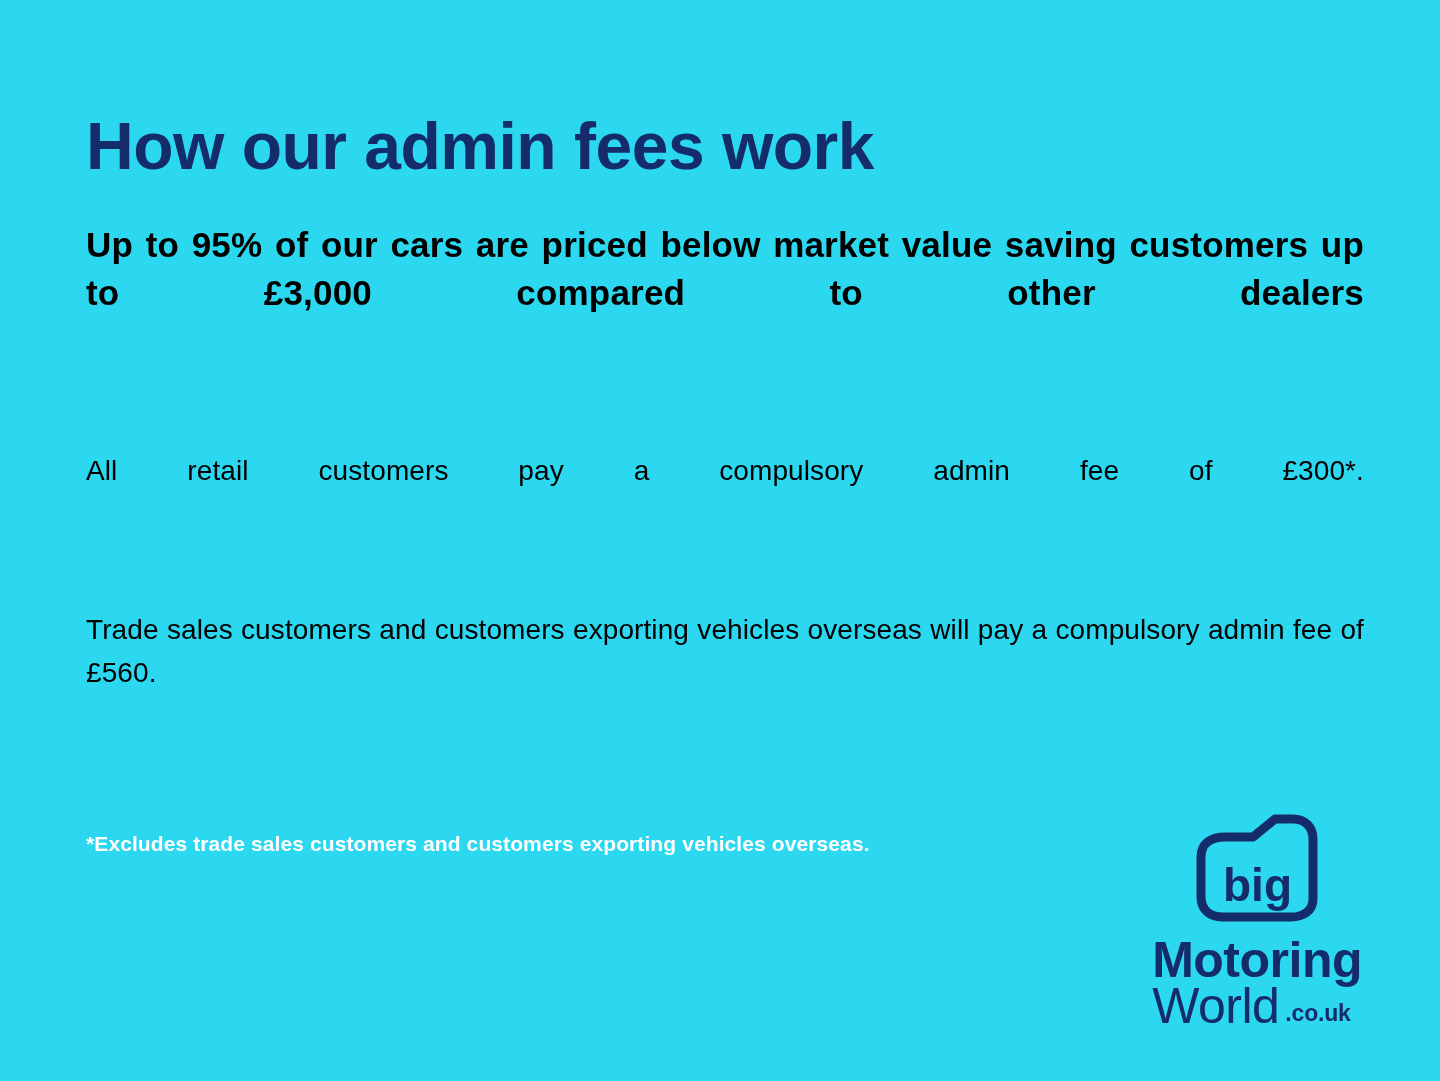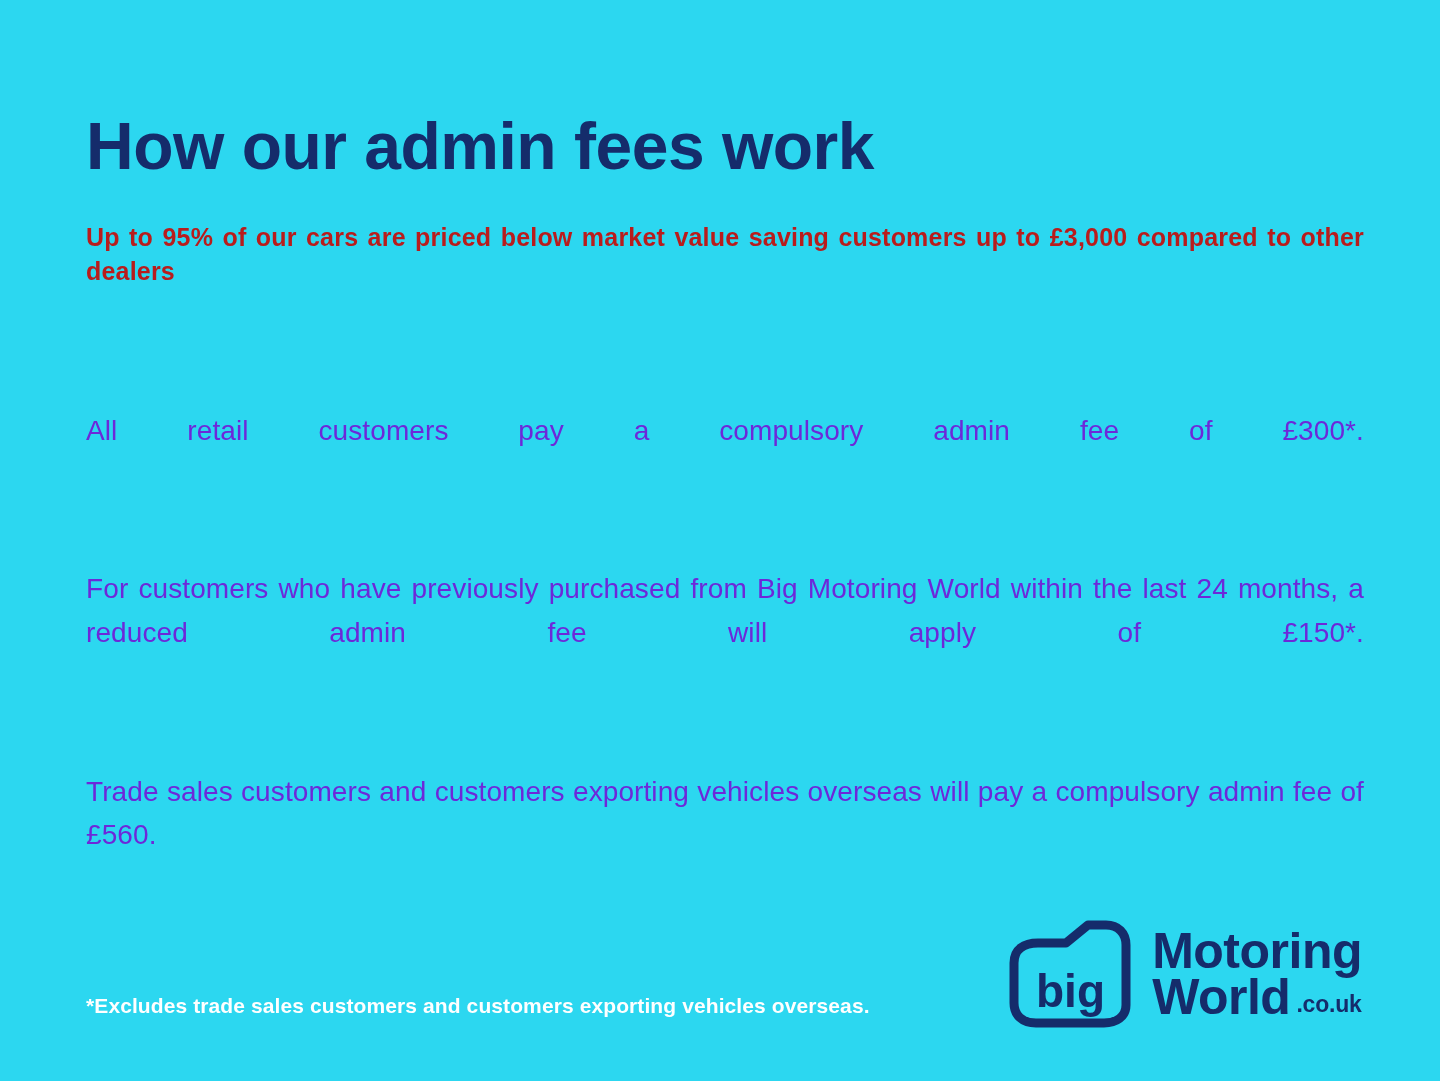--- a/index.html
+++ b/index.html
@@ -26,35 +26,35 @@
     padding-top: 112px;
     color: #152C6B;
     font-size: 66px;
     font-weight: bold;
     letter-spacing: -0.5px;
     line-height: 1.05;
   }
   .subhead {
     margin: 0;
     padding-top: 40px;
-    color: #b91c1c;
-    font-size: 25px;
+    color: #000000;
+    font-size: 35px;
     font-weight: bold;
     line-height: 1.35;
     text-align: justify;
     width: 1278px;
     letter-spacing: 0.2px;
   }
   .subhead::after {
     content: "";
     display: inline-block;
     width: 100%;
   }
   .body-block {
-    color: #6d28d9;
+    color: #000000;
     font-size: 28px;
     line-height: 1.55;
     text-align: justify;
     width: 1278px;
     letter-spacing: 0.1px;
   }
   .p1 { padding-top: 58px; }
   .p2 { padding-top: 44px; }
   .p3 { padding-top: 44px; }
   .body-block::after {
@@ -71,20 +71,21 @@
     width: 1278px;
     letter-spacing: 0.1px;
   }
   .logo-wrap {
     position: absolute;
     right: 78px;
     bottom: 52px;
     display: flex;
     align-items: center;
     gap: 14px;
+    flex-direction: column;
   }
   .logo-mark {
     display: block;
   }
   .logo-text {
     display: flex;
     flex-direction: column;
     line-height: 0.92;
     color: #152C6B;
   }
@@ -93,21 +94,21 @@
     font-weight: bold;
     letter-spacing: -0.5px;
   }
   .logo-line2row {
     display: flex;
     align-items: flex-end;
     gap: 6px;
   }
   .logo-line2 {
     font-size: 50px;
-    font-weight: bold;
+    font-weight: normal;
     letter-spacing: -0.5px;
   }
   .logo-tld {
     font-size: 23px;
     font-weight: bold;
     padding-bottom: 5px;
     letter-spacing: -0.2px;
     margin-top: 16px;
   }
 </style>
@@ -115,21 +116,20 @@
 <body>
 
 <div class="page">
 
   <h1 class="title">How our admin fees work</h1>
 
   <p class="subhead">Up to 95% of our cars are priced below market value saving customers up to £3,000 compared to other dealers</p>
 
   <p class="body-block p1">All retail customers pay a compulsory admin fee of £300*.</p>
 
-  <p class="body-block p2">For customers who have previously purchased from Big Motoring World within the last 24 months, a reduced admin fee will apply of £150*.</p>
 
   <p class="body-block p3">Trade sales customers and customers exporting vehicles overseas will pay a compulsory admin fee of £560.</p>
 
   <p class="footnote">*Excludes trade sales customers and customers exporting vehicles overseas.</p>
 
   <div class="logo-wrap">
     <svg class="logo-mark" width="136" height="110" viewBox="0 0 136 110" xmlns="http://www.w3.org/2000/svg">
       <path d="M12 44 C12 30 22 24 36 24 L64 24 L86 6 L104 6 C116 6 124 14 124 26 L124 86 C124 98 114 104 102 104 L34 104 C20 104 12 96 12 84 Z" fill="none" stroke="#152C6B" stroke-width="9" stroke-linejoin="round"></path>
       <text x="34" y="88" font-family="'Liberation Sans', sans-serif" font-size="46" font-weight="bold" fill="#152C6B">big</text>
     </svg>

